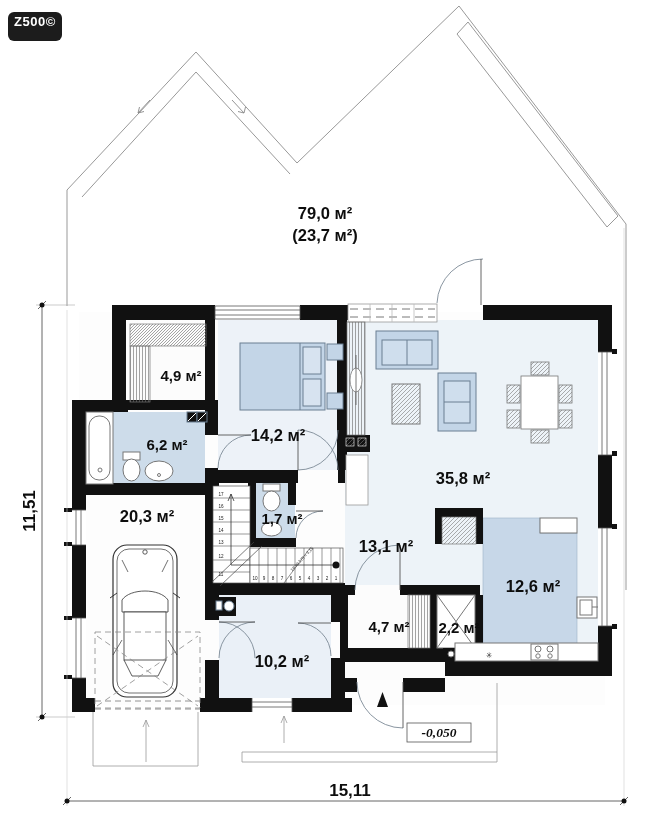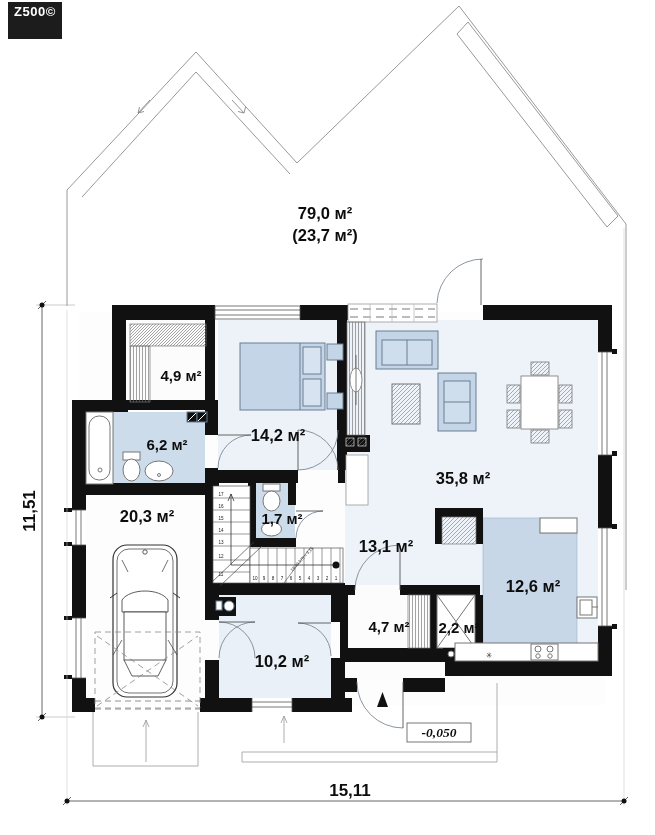--- a/index.html
+++ b/index.html
@@ -1,20 +1,20 @@
 <!DOCTYPE html>
 <html><head>
 <meta charset="utf-8">
 <style>
   html,body{margin:0;padding:0;background:#ffffff;}
   #stage{position:relative;width:655px;height:835px;background:#ffffff;overflow:hidden;
          font-family:"Liberation Sans",sans-serif;}
   #plan-svg{position:absolute;left:0;top:0;}
-  .logo{position:absolute;left:8px;top:2px;background:#1c1c1c;color:#fff;
-        font:bold 13px/1.4 "Liberation Sans",sans-serif;padding:1px 6px 18px 6px;letter-spacing:.5px;}
+  .logo{position:absolute;left:8px;top:12px;background:#1c1c1c;color:#fff;
+        font:bold 13px/1.4 "Liberation Sans",sans-serif;padding:1px 6px 10px 6px;letter-spacing:.5px;border-radius:6px;}
   text{font-family:"Liberation Sans",sans-serif;fill:#0d0d0d;}
   .rlabel{font-weight:bold;font-size:16.5px;text-anchor:middle;}
   .rlabel.small{font-size:15px;}
   .dimtxt{font-weight:bold;font-size:17px;text-anchor:middle;}
   .lvltxt{font-family:"Liberation Serif",serif;font-style:italic;font-weight:bold;
           font-size:13.5px;text-anchor:middle;}
   .stnum{font-size:4.6px;text-anchor:middle;fill:#222;}
   .stform{font-size:4.2px;text-anchor:middle;fill:#222;}
   .star{font-size:8px;text-anchor:middle;fill:#333;}
 </style>

